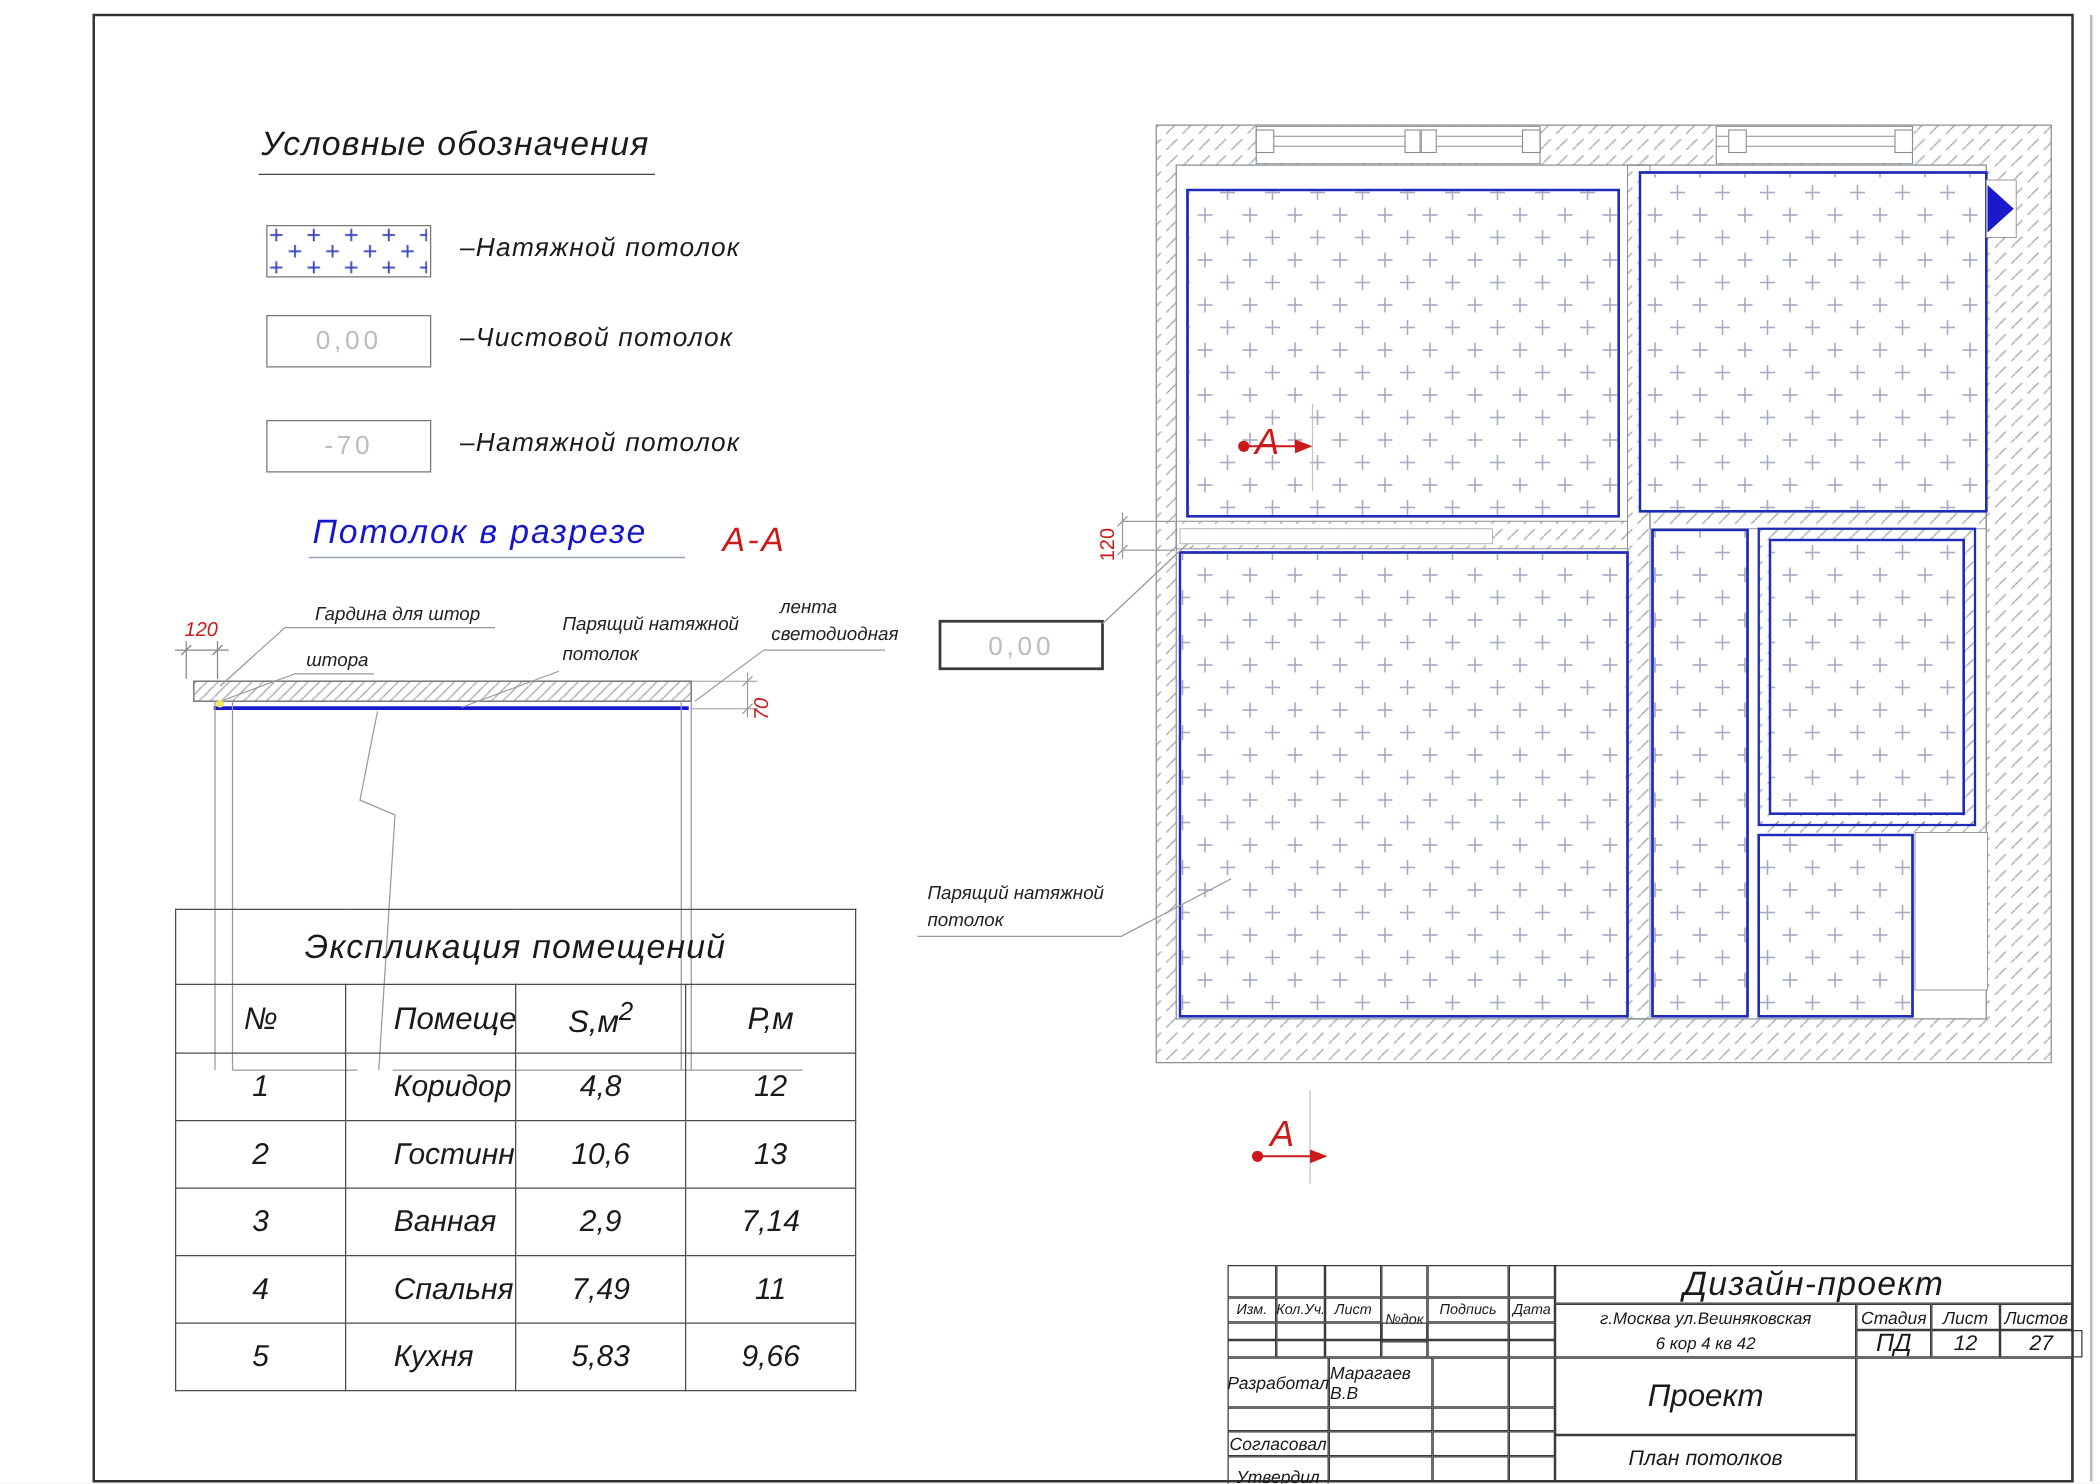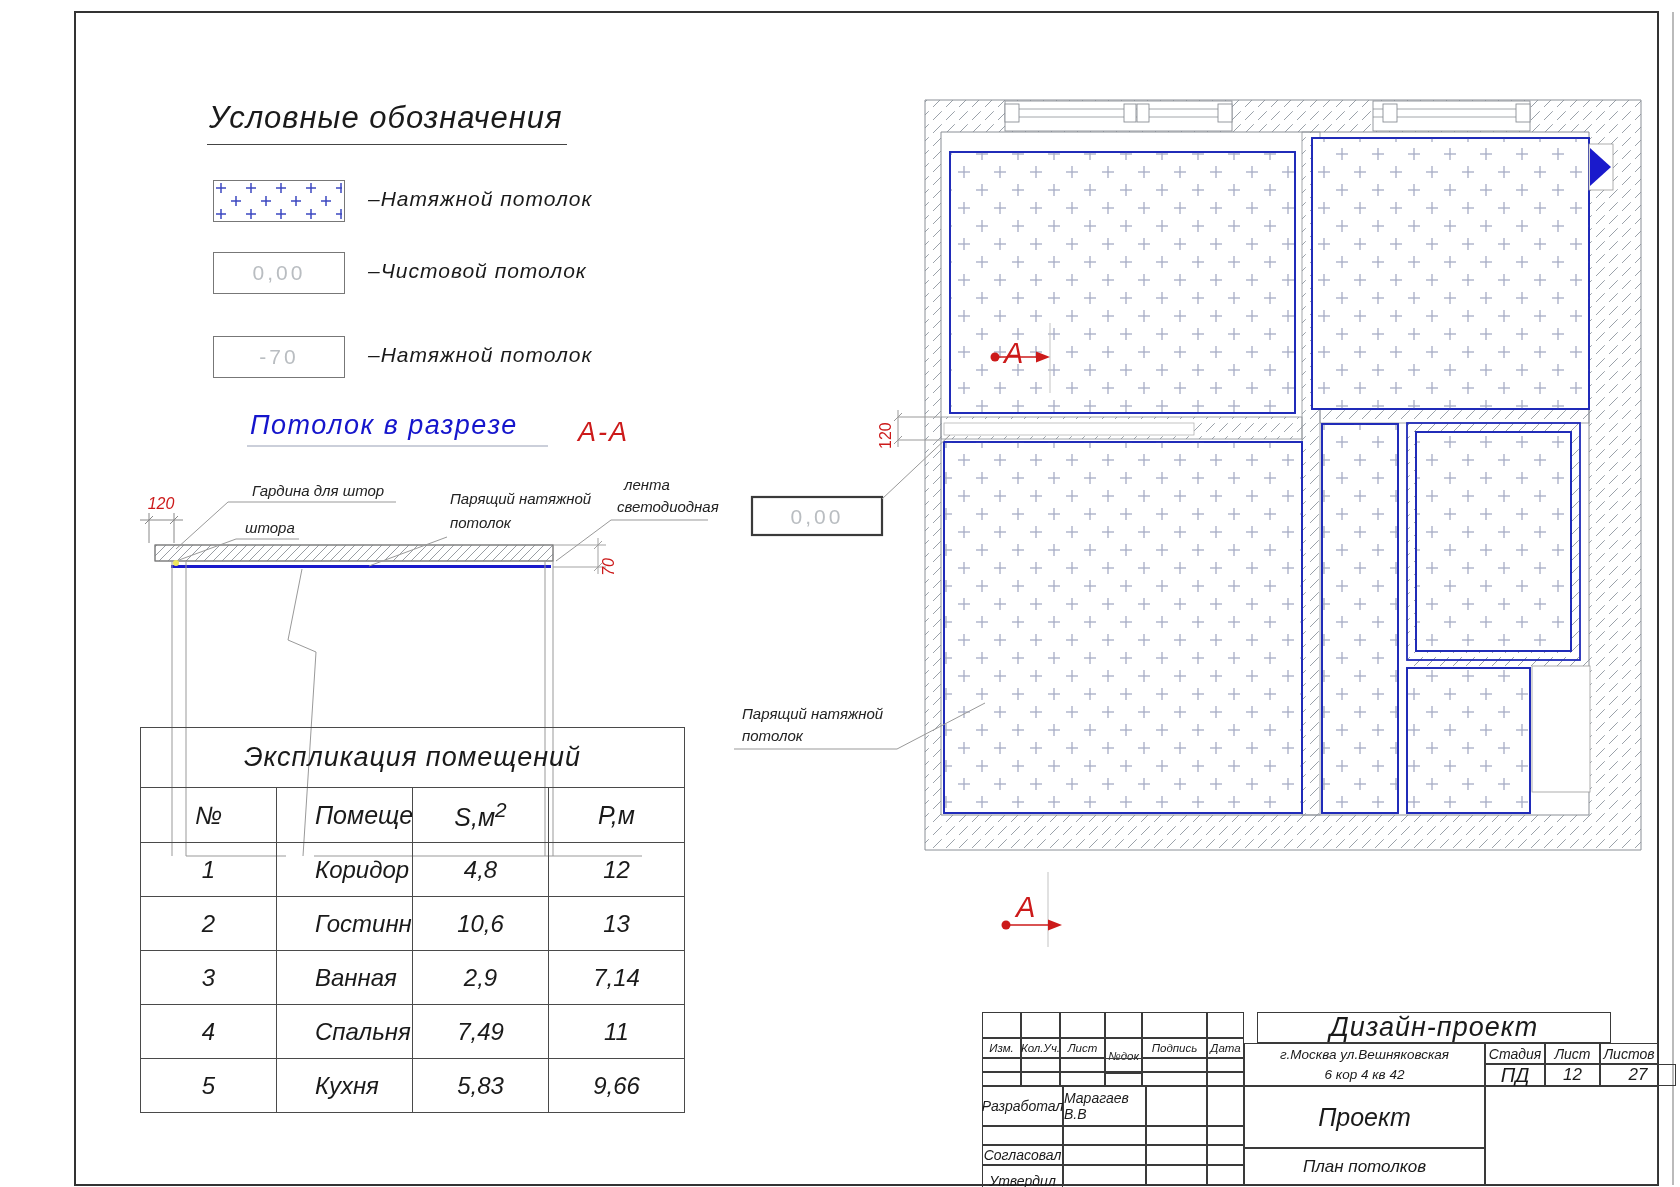--- a/index.html
+++ b/index.html
@@ -1,21 +1,21 @@
 <!DOCTYPE html>
 <html><head>
 <meta charset="utf-8">
 <style>
   html,body{margin:0;padding:0;background:#e8e8e8;}
   .page{position:relative;width:1680px;height:1187px;background:#ffffff;overflow:hidden;
         font-family:"Liberation Sans",sans-serif;color:#1a1a1a;}
   svg{position:absolute;left:0;top:0;}
   .abs{position:absolute;}
   
-  .legend-title{font-size:31px;font-style:italic;letter-spacing:1px;border-bottom:1.6px solid #444;
+  .legend-title{font-size:27px;font-style:italic;letter-spacing:1px;border-bottom:1.6px solid #444;
                 padding:0 4px 8px 2px;}
   .swatch{width:132px;height:42px;border:1.6px solid #777;box-sizing:border-box;
           display:flex;align-items:center;justify-content:center;}
   .swatch-gray{color:#b9bdc1;font-size:21px;letter-spacing:3px;font-style:normal;}
   .legend-label{font-size:21px;font-style:italic;letter-spacing:1px;white-space:nowrap;}
   
   table.expl{border-collapse:collapse;table-layout:fixed;width:545px;}
   table.expl td,table.expl th{border:1.6px solid #4a4a4a;font-style:italic;
       font-weight:normal;padding:0;overflow:hidden;}
   table.expl .t-title{height:59px;font-size:27px;letter-spacing:1px;text-align:center;}
@@ -328,29 +328,29 @@
     <div class="cell" style="left:225px;top:114px;width:37px;height:19px;"></div>
     <div class="cell sm" style="left:0;top:133px;width:81px;height:20px;">Согласовал</div>
     <div class="cell" style="left:81px;top:133px;width:83px;height:20px;"></div>
     <div class="cell" style="left:164px;top:133px;width:61px;height:20px;"></div>
     <div class="cell" style="left:225px;top:133px;width:37px;height:20px;"></div>
     <div class="cell sm" style="left:0;top:153px;width:81px;height:31px;">Утвердил</div>
     <div class="cell" style="left:81px;top:153px;width:83px;height:20px;"></div>
     <div class="cell" style="left:164px;top:153px;width:61px;height:20px;"></div>
     <div class="cell" style="left:225px;top:153px;width:37px;height:20px;"></div>
 
-    <div class="cell" style="left:275px;top:0;width:354px;height:31px;font-size:27px;letter-spacing:1px;">Дизайн-проект</div>
+    <div class="cell" style="left:262px;top:0;width:414px;height:31px;font-size:27px;letter-spacing:1px;">Дизайн-проект</div>
     <div class="cell" style="left:262px;top:31px;width:241px;height:43px;flex-direction:column;font-size:13.5px;line-height:1.45;">
       <span>г.Москва ул.Вешняковская</span>
       <span>6 кор 4 кв 42</span>
     </div>
     <div class="cell sm" style="left:503px;top:31px;width:60px;height:21px;">Стадия</div>
     <div class="cell sm" style="left:563px;top:31px;width:55px;height:21px;">Лист</div>
     <div class="cell sm" style="left:618px;top:31px;width:58px;height:21px;">Листов</div>
     <div class="cell" style="left:503px;top:52px;width:60px;height:22px;font-size:20px;">ПД</div>
     <div class="cell" style="left:563px;top:52px;width:55px;height:22px;font-size:17px;">12</div>
-    <div class="cell" style="left:618px;top:52px;width:76px;height:22px;font-size:17px;">27</div>
+    <div class="cell" style="left:618px;top:52px;width:66px;height:22px;font-size:17px;">27</div>
     <div class="cell" style="left:262px;top:136px;width:241px;height:37px;font-size:17px;">План потолков</div>
     <div class="cell" style="left:262px;top:74px;width:241px;height:62px;font-size:25px;">Проект</div>
     <div class="cell" style="left:503px;top:74px;width:173px;height:99px;"></div>
   </div>
 
 </div>
 
 </body></html>

